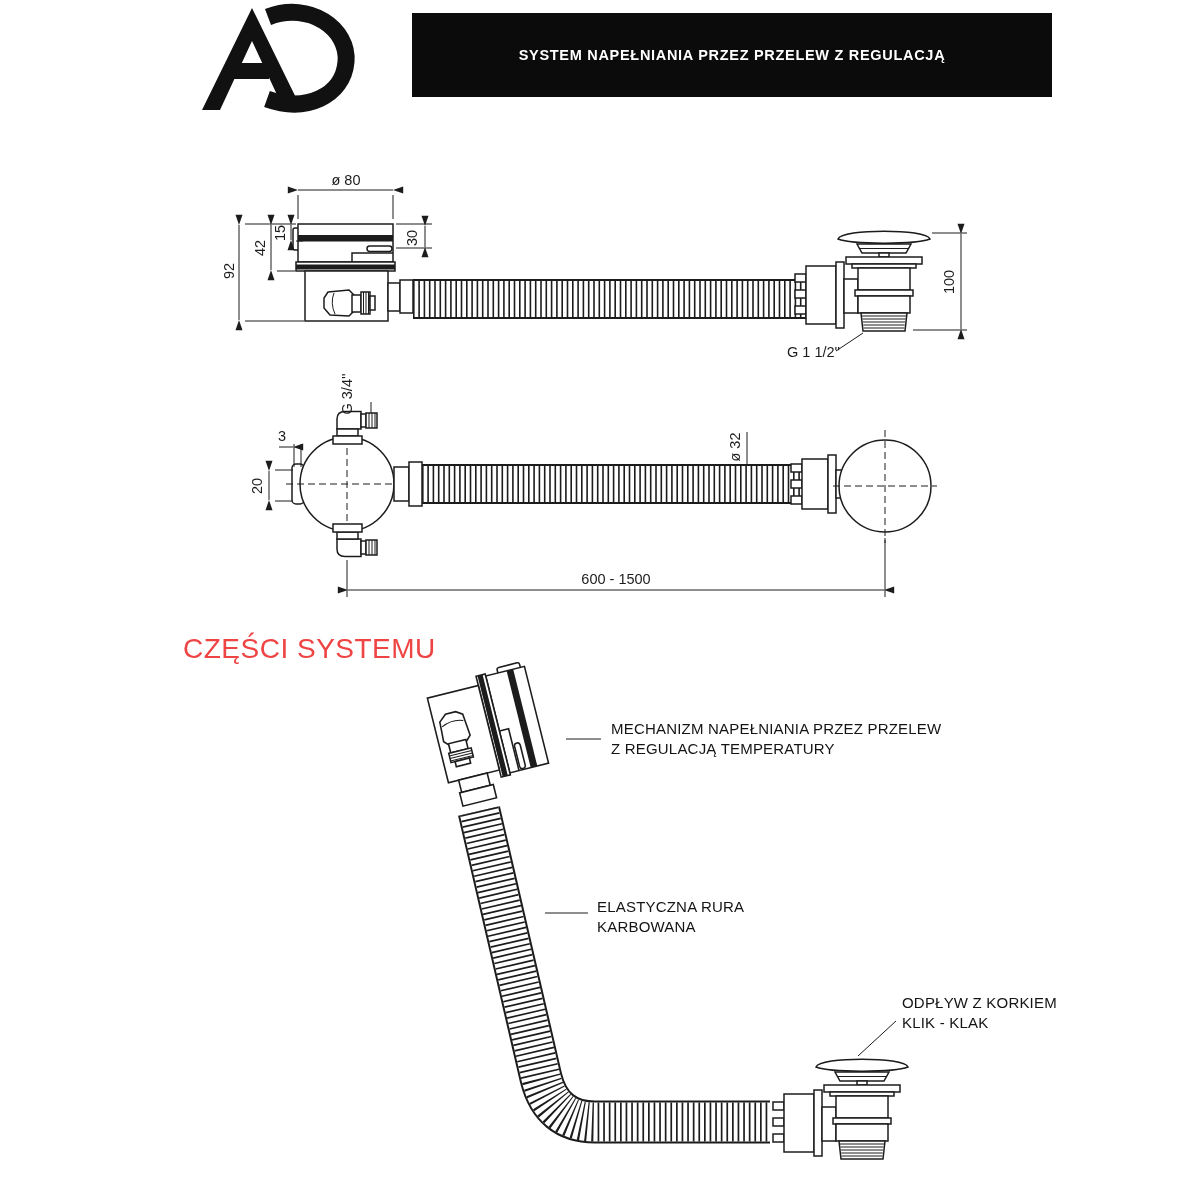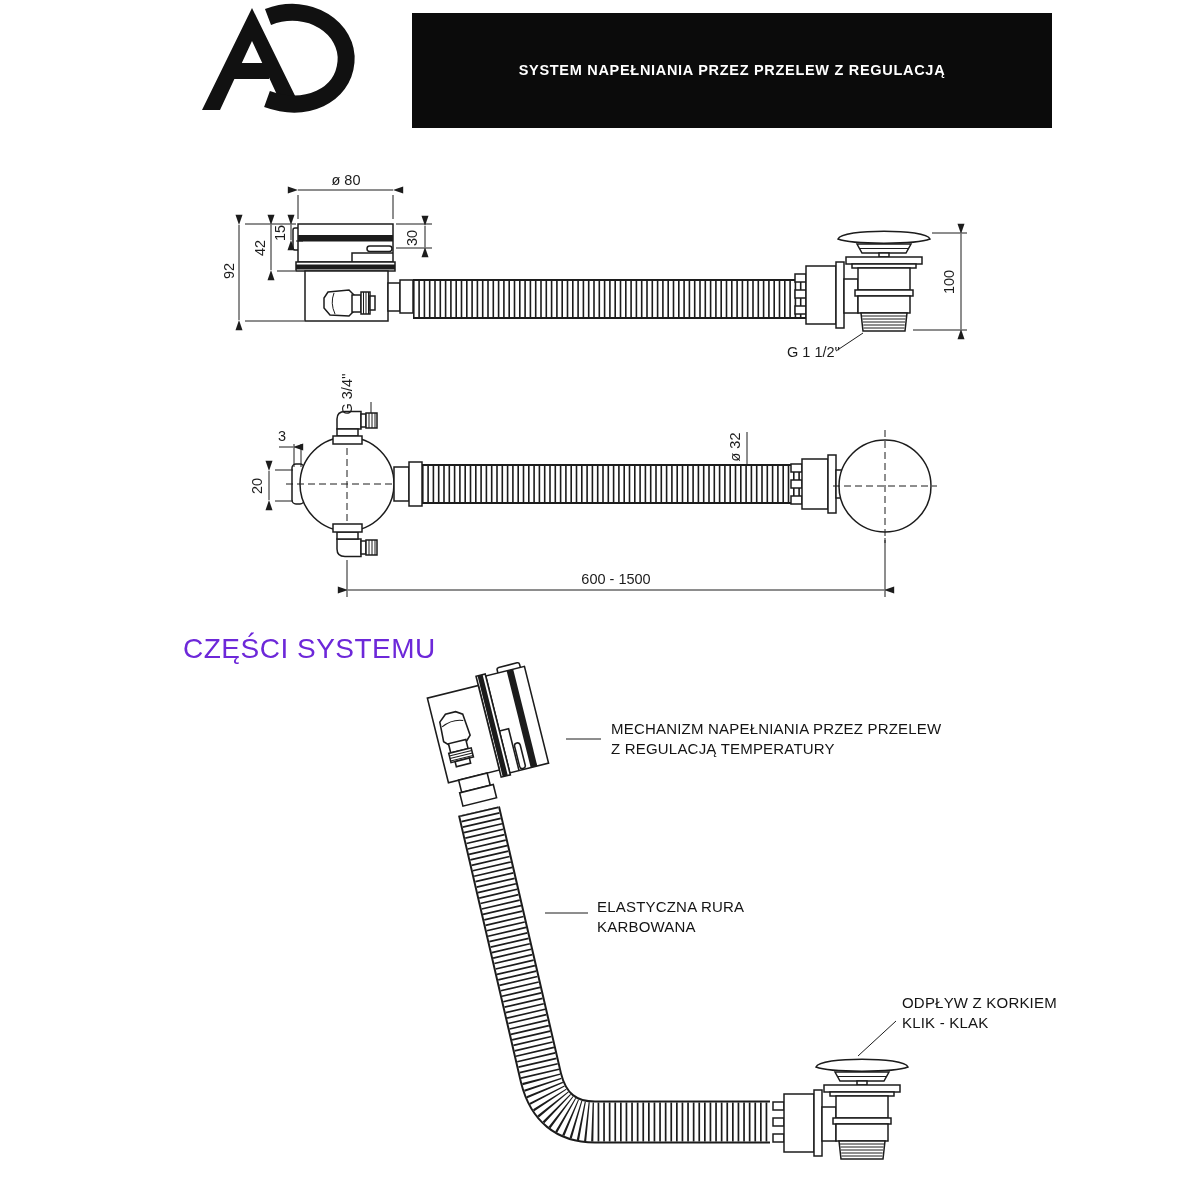--- a/index.html
+++ b/index.html
@@ -1,29 +1,29 @@
 <!DOCTYPE html>
 <html><head>
 <meta charset="utf-8">
 <style>
   html,body { margin:0; padding:0; background:#fff; }
   .page { position:relative; width:1200px; height:1200px; background:#ffffff;
           font-family:"Liberation Sans", sans-serif; color:#1c1c1c; overflow:hidden; }
   .art { position:absolute; left:0; top:0; width:1200px; height:1200px; }
 
   
-  .banner { position:absolute; left:412px; top:13px; width:640px; height:115px;
+  .banner { position:absolute; left:412px; top:13px; width:640px; height:84px;
             background:#0b0b0b; display:flex; flex-direction:column; justify-content:center;
             align-items:center; }
   .banner div { color:#ffffff; font-size:14.5px; font-weight:bold; letter-spacing:0.7px;
                 line-height:27px; white-space:nowrap; }
 
   
   .section-title { position:absolute; left:183px; top:633px; font-size:28px;
-                   letter-spacing:0.5px; color:#6d28d9; }
+                   letter-spacing:0.5px; color:#ef4444; }
 
   
   .o   { fill:#ffffff; stroke:#1c1c1c; stroke-width:1.5; }
   .on  { fill:none;    stroke:#1c1c1c; stroke-width:1.5; }
   .fk  { fill:#1c1c1c; stroke:none; }
   .thin{ fill:none; stroke:#1c1c1c; stroke-width:1; }
   .xl  { fill:none; stroke:#1c1c1c; stroke-width:1; }
   .dl  { fill:none; stroke:#1c1c1c; stroke-width:1; marker-start:url(#arr); marker-end:url(#arr); }
   .cl  { fill:none; stroke:#1c1c1c; stroke-width:1; stroke-dasharray:7 4; }
   .h-out { fill:none; stroke:#1c1c1c; stroke-width:40; }

